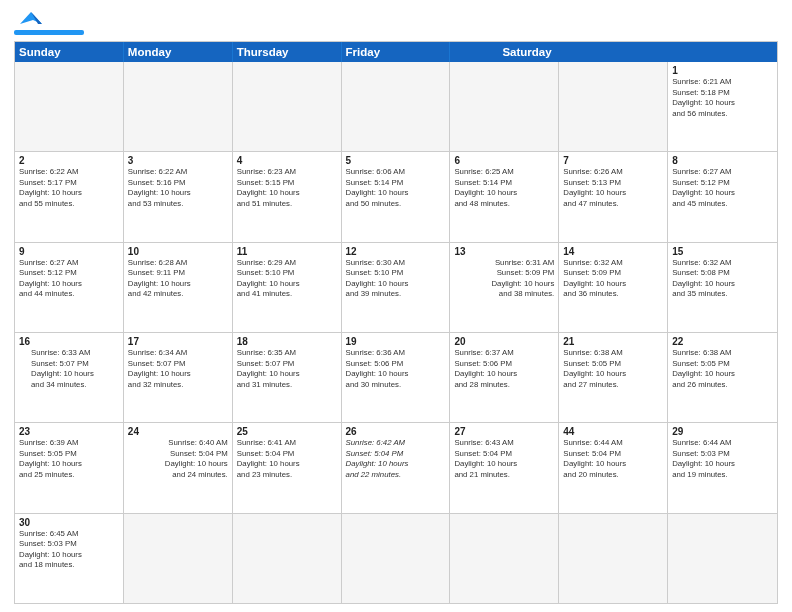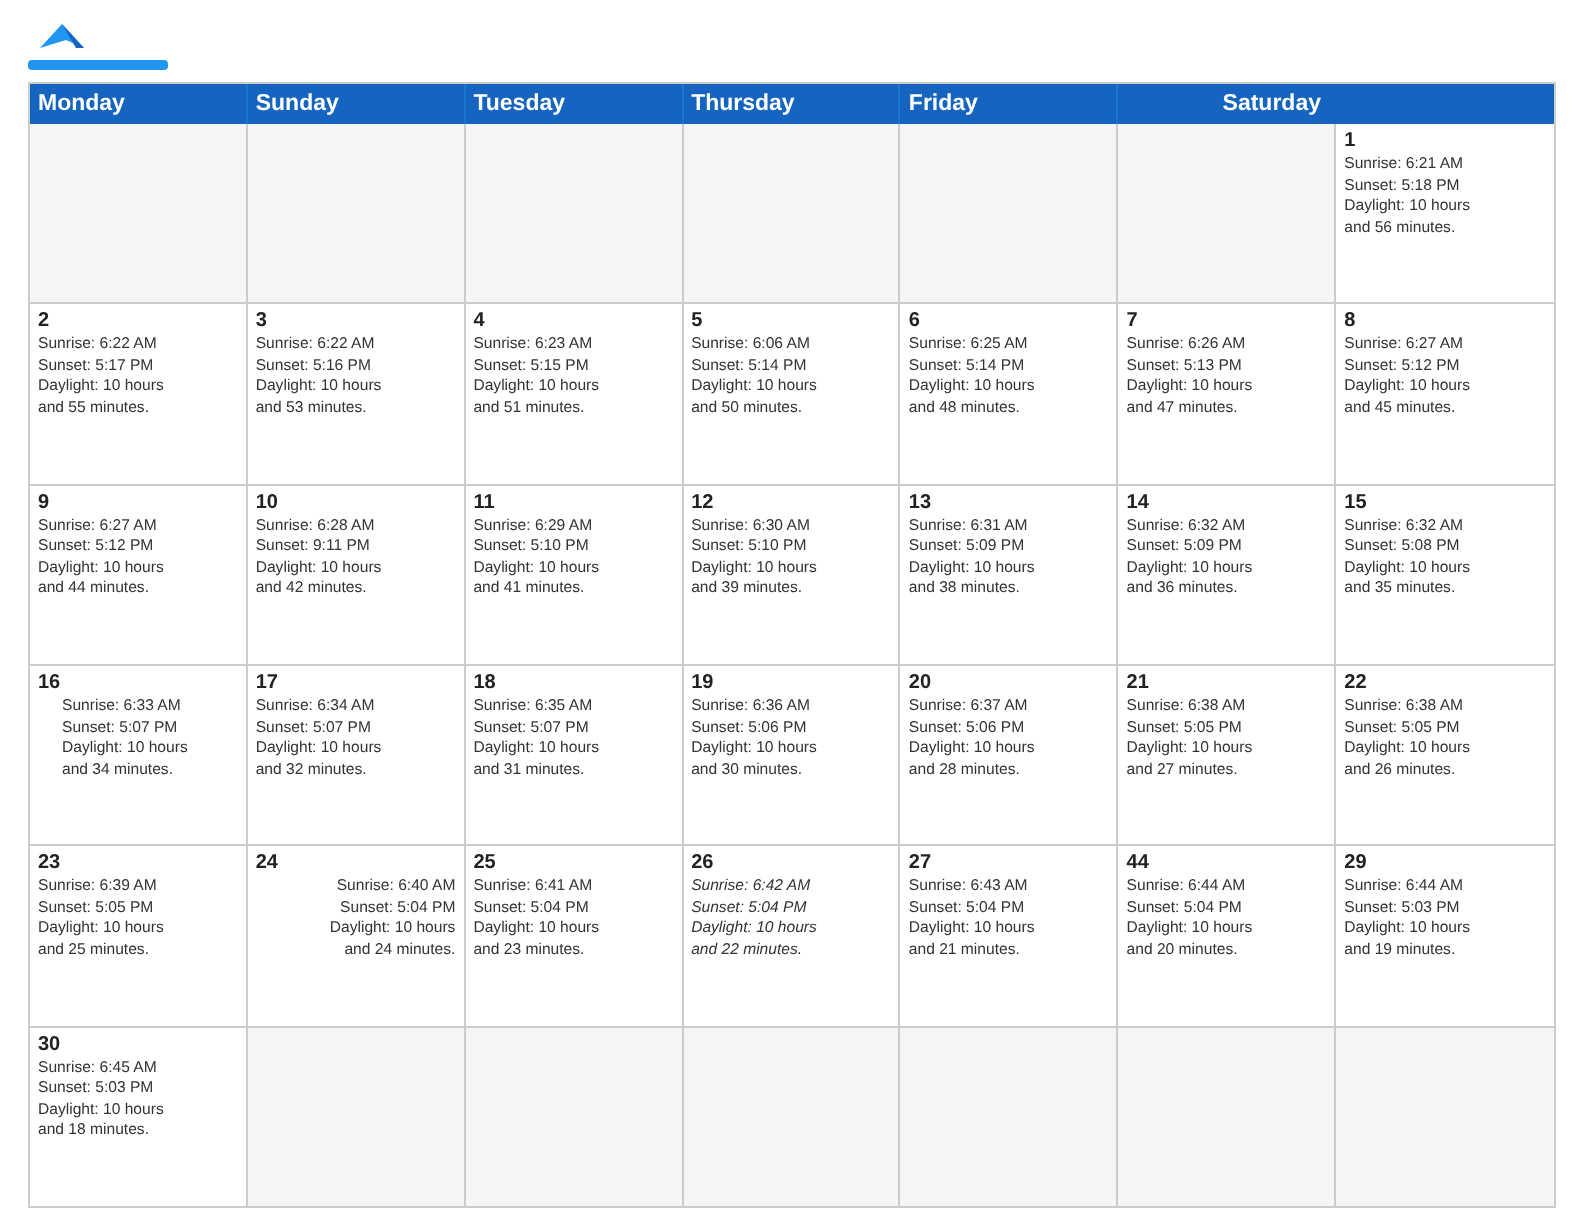--- a/index.html
+++ b/index.html
@@ -123,23 +123,22 @@
       <div class="logo-bar"></div>
     </div>
     <div class="title-block">
       <div class="month-title"></div>
       <div class="location-title"></div>
     </div>
   </div>
 
   <div class="calendar">
     <div class="cal-header">
-    <div class="cal-header-cell">Monday</div>
-        <div class="cal-header-cell">Sunday</div>
-        <div class="cal-header-cell">Tuesday</div>
+    <div class="cal-header-cell">Sunday</div>
+        <div class="cal-header-cell">Monday</div>
         <div class="cal-header-cell">Thursday</div>
         <div class="cal-header-cell">Friday</div>
         <div class="cal-header-cell">Saturday</div>
       </div>
     <div class="cal-body">
     <div class="cal-row">
           <div class="cal-cell empty"></div>
           <div class="cal-cell empty"></div>
           <div class="cal-cell empty"></div>
           <div class="cal-cell empty"></div>
@@ -228,21 +227,21 @@
           </div>
           <div class="cal-cell">
             <div class="day-num">12</div>
             <div class="cell-text" style="white-space: pre-line;">Sunrise: 6:30 AM
 Sunset: 5:10 PM
 Daylight: 10 hours
 and 39 minutes.</div>
           </div>
           <div class="cal-cell">
             <div class="day-num">13</div>
-            <div class="cell-text" style="white-space: pre-line;">Sunrise: 6:31 AM
+            <div class="cell-text" style="white-space: pre-line; text-align: right;">Sunrise: 6:31 AM
 Sunset: 5:09 PM
 Daylight: 10 hours
 and 38 minutes.</div>
           </div>
           <div class="cal-cell">
             <div class="day-num">14</div>
             <div class="cell-text" style="white-space: pre-line;">Sunrise: 6:32 AM
 Sunset: 5:09 PM
 Daylight: 10 hours
 and 36 minutes.</div>

